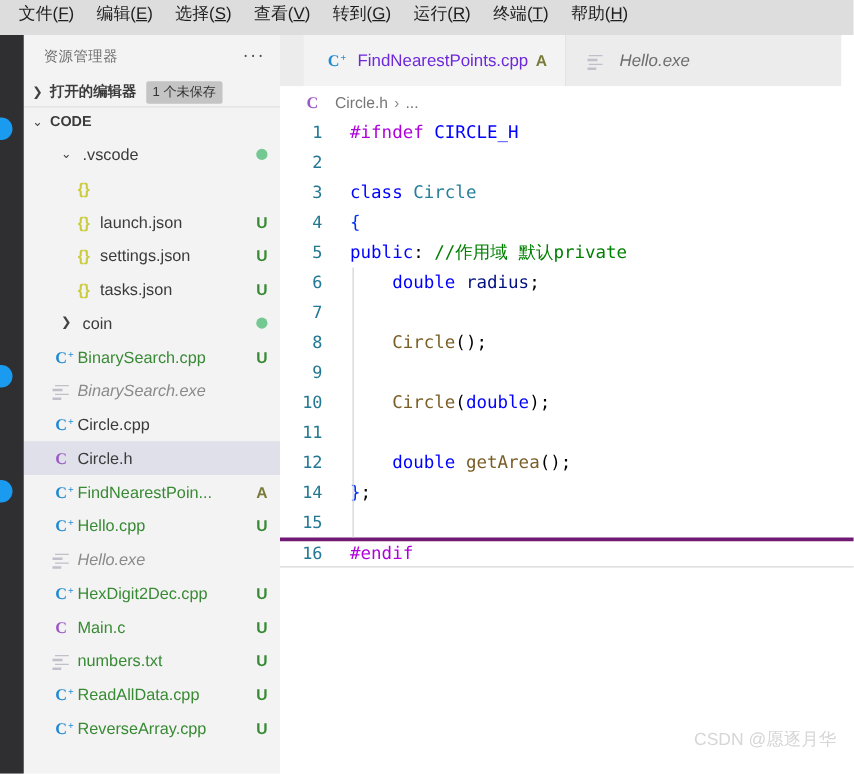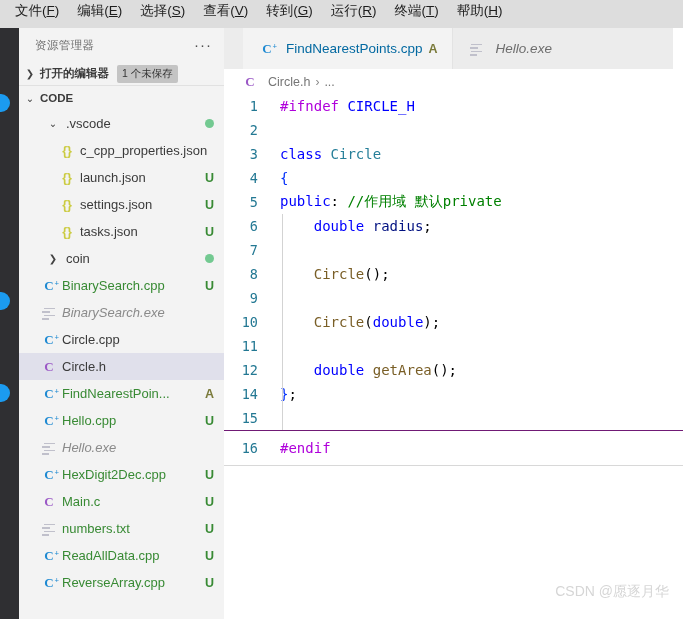--- a/index.html
+++ b/index.html
@@ -205,21 +205,21 @@
     padding: 0 14px;
     height: 41px;
     font-size: 13.5px;
     white-space: nowrap;
   }
   .tab.active {
     background: #f3f3f3;
     border-right: 1px solid #e3e3e3;
   }
   .tab.inactive { background: #ececec; }
-  .tab .tab-label { color: #0369a1; }
+  .tab .tab-label { color: #6d28d9; }
   .tab .tab-label.dim { color: #6d6d6d; font-style: italic; }
   .tab .tab-badge {
     font-size: 12.5px;
     font-weight: bold;
     color: #7a7a3a;
   }
 
   .breadcrumb {
     position: absolute;
     left: 0; top: 41px;
@@ -242,23 +242,23 @@
     font-family: "DejaVu Sans Mono", monospace;
     font-size: 14px;
   }
   .code-line {
     position: relative;
     height: 24px;
     display: flex;
     align-items: center;
   }
   .code-line.current {
-    border-top: 1px solid #701a75;
+    border-top: 3px solid #701a75;
     border-bottom: 1px solid #d8d8d8;
-    height: 36px;
+    height: 24px;
   }
   .lnum {
     flex: 0 0 44px;
     width: 44px;
     text-align: right;
     padding-right: 10px;
     color: #237893;
     font-size: 13.5px;
   }
   .ltext {
@@ -338,21 +338,20 @@
     <div class="tree" id="file-tree">
         <div class="row">
           <span class="indent" style="width:24px"></span>
           <span class="ficon folder">⌄</span>
           <span class="label ">.vscode</span>
           <span class="dot"></span>
         </div>
         <div class="row">
           <span class="indent" style="width:38px"></span>
           <span class="ficon json">{}</span>
-          <span class="label ">c_cpp_properties.json</span>
         </div>
         <div class="row">
           <span class="indent" style="width:38px"></span>
           <span class="ficon json">{}</span>
           <span class="label ">launch.json</span>
           <span class="status ">U</span>
         </div>
         <div class="row">
           <span class="indent" style="width:38px"></span>
           <span class="ficon json">{}</span>

